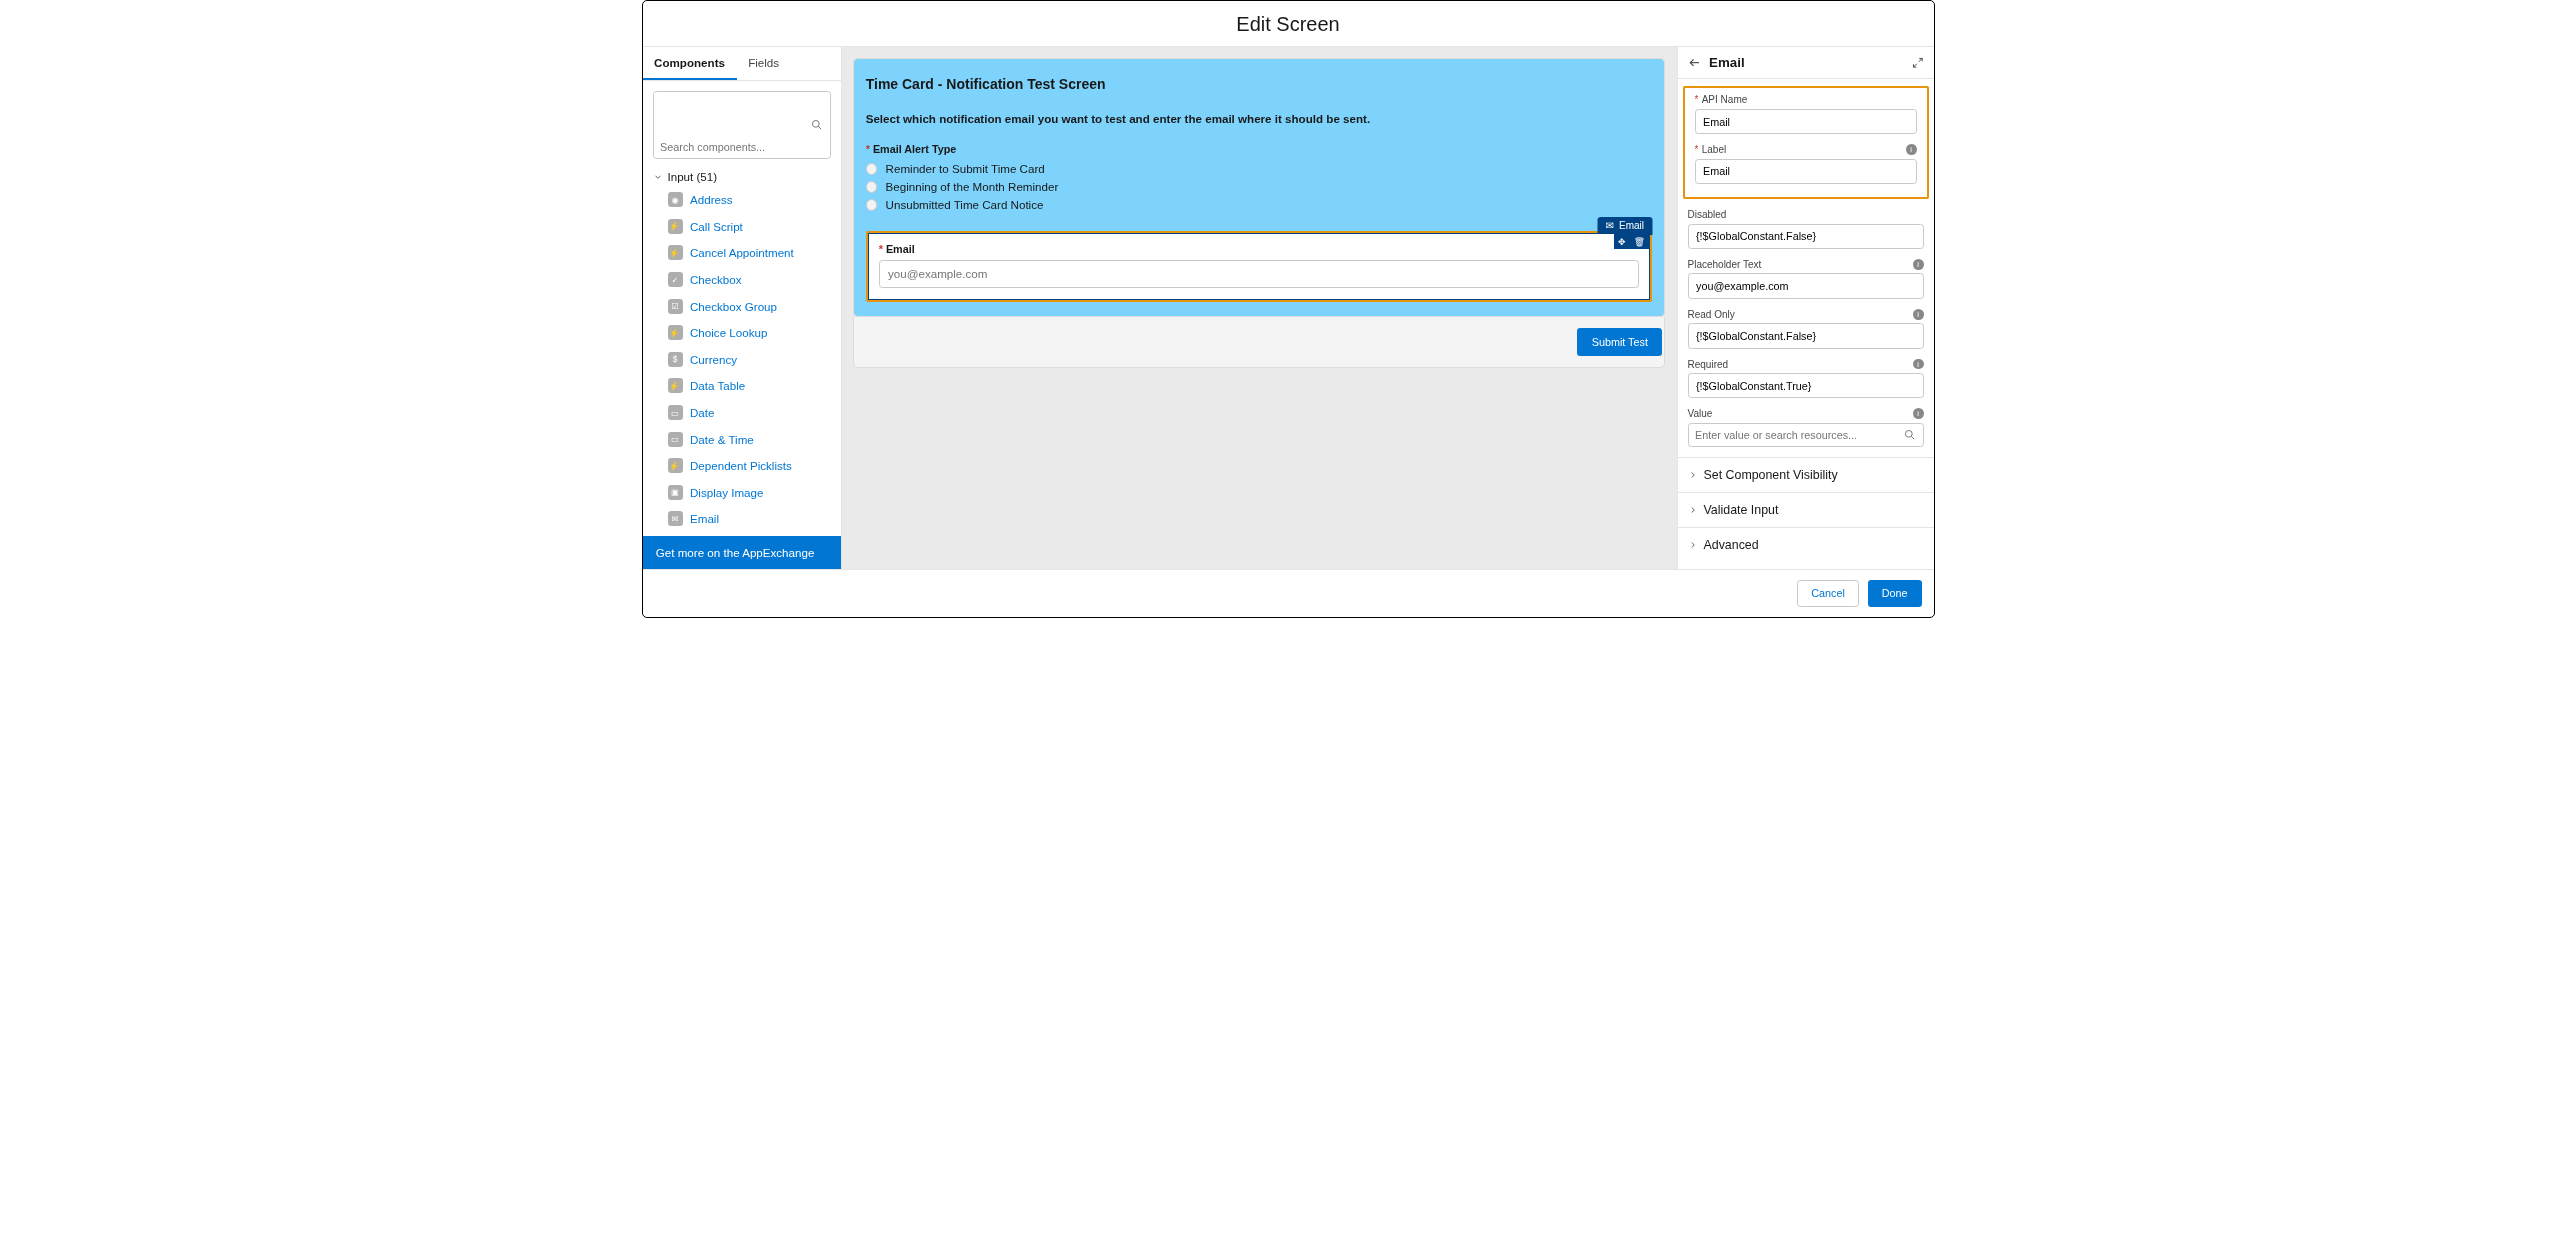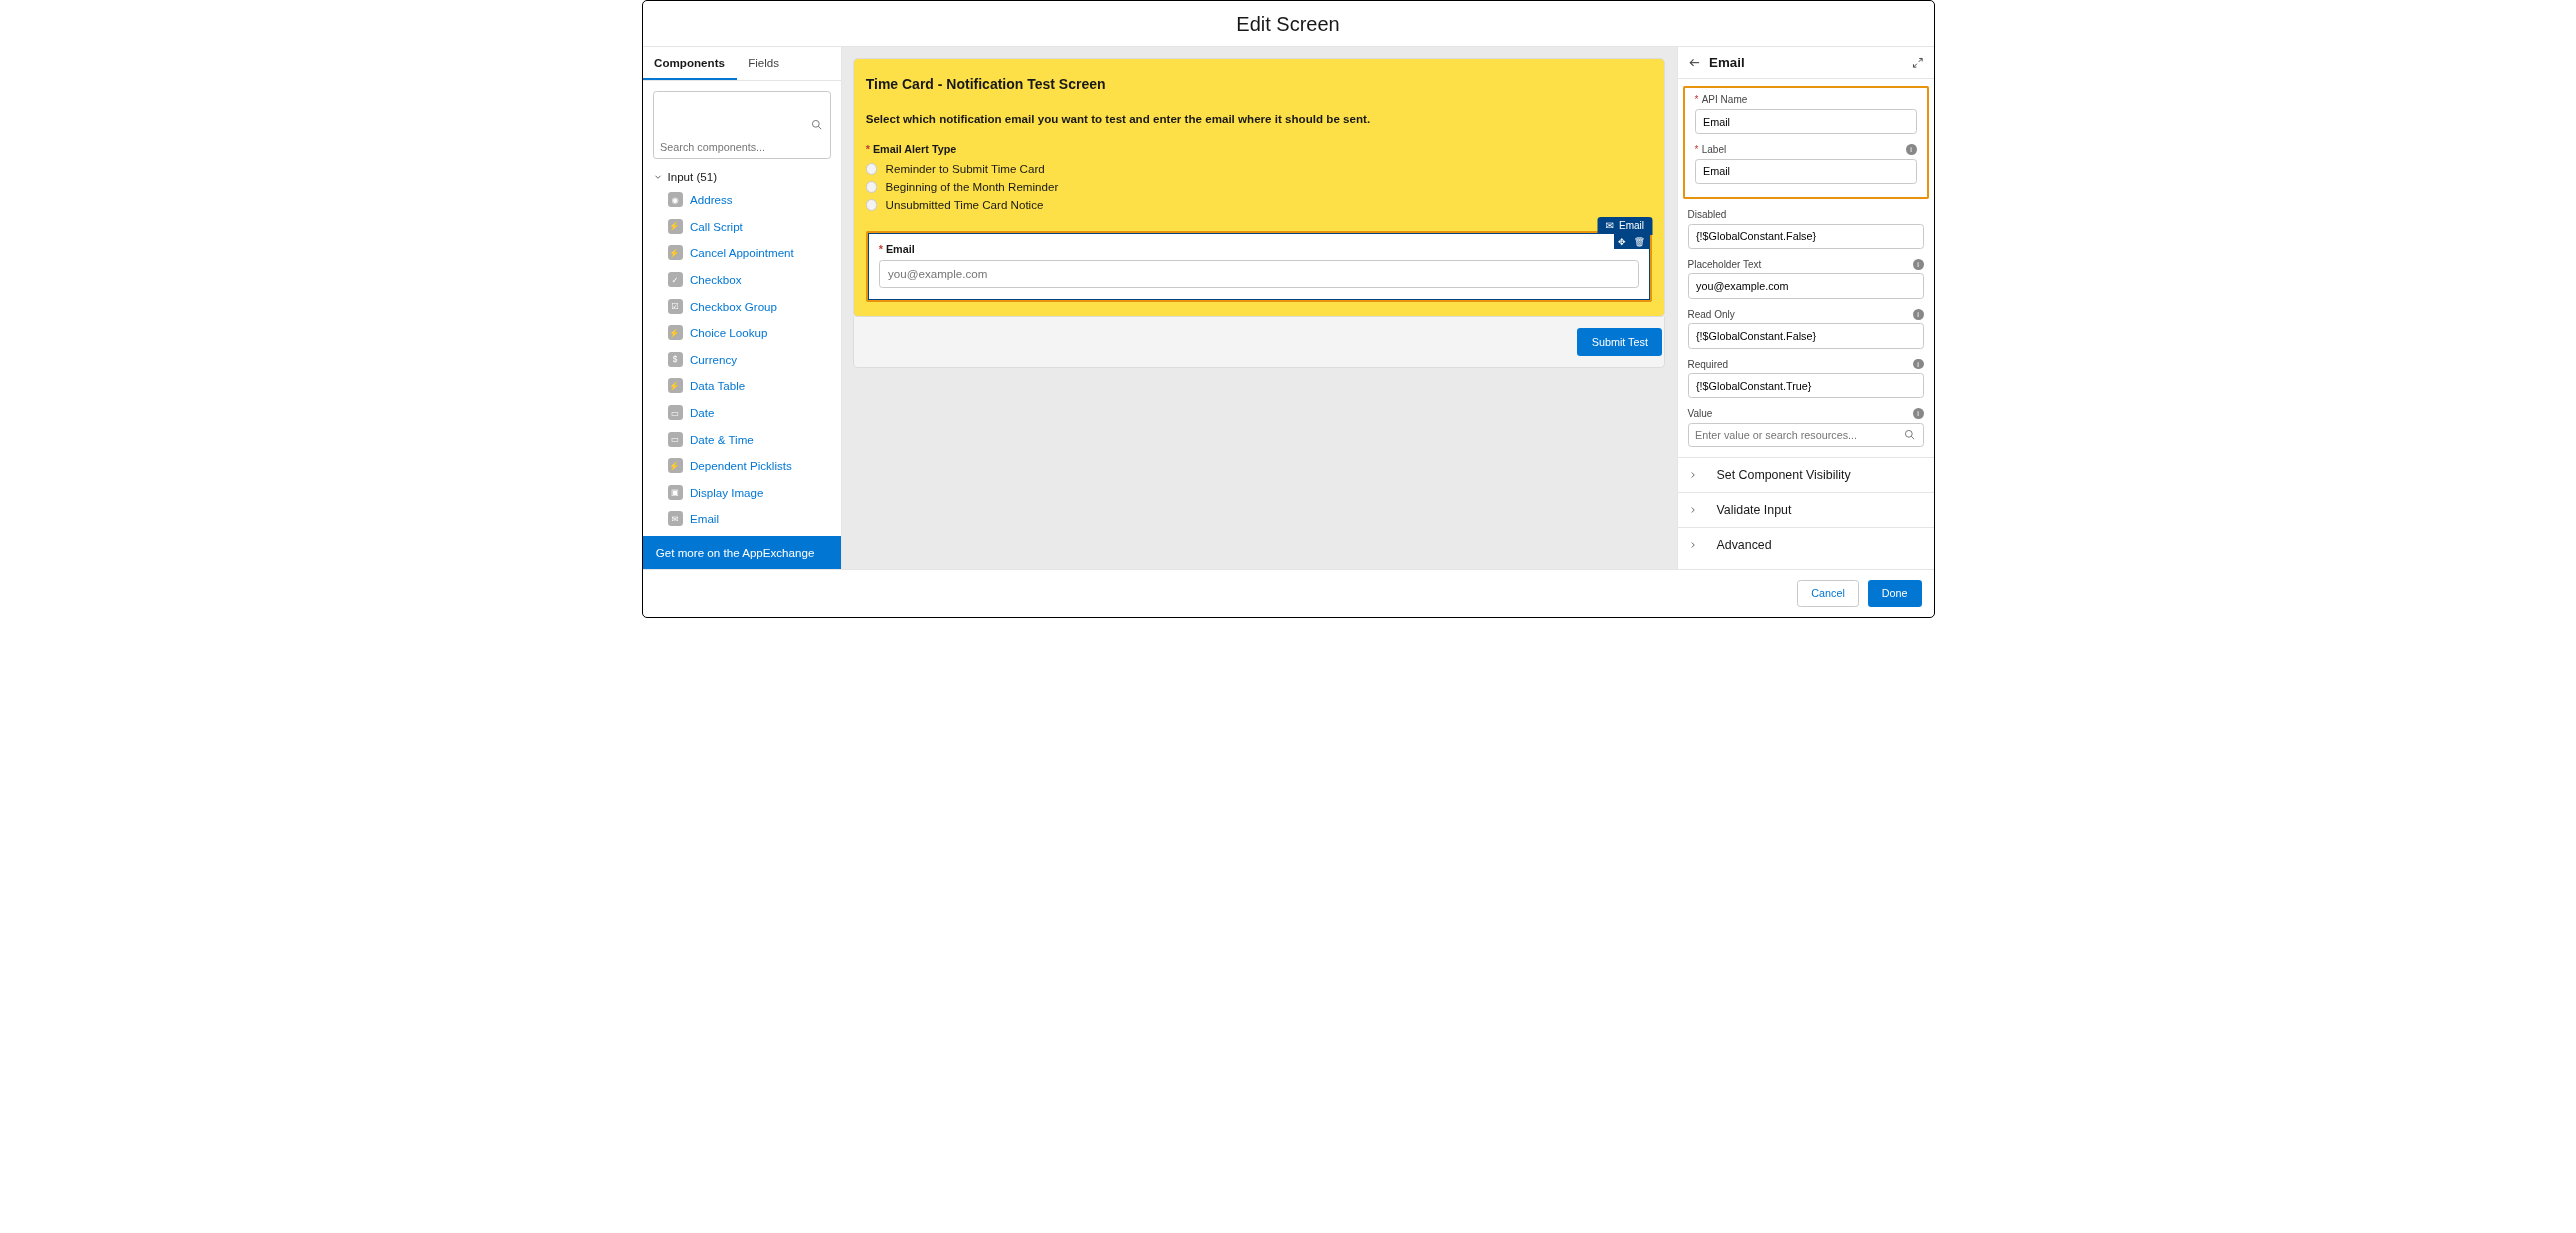--- a/index.html
+++ b/index.html
@@ -16,21 +16,21 @@
 .search-box input { border: none; outline: none; flex: 1; font-size: 10.8px; color: #444; background: transparent; margin-top: 44px; }
 .search-box .search-icon { color: #747474; }
 .category { padding: 5px 10px 3.3px; display: flex; align-items: center; gap: 5px; font-size: 11.6px; cursor: pointer; }
 .category .chev { display: inline-block; }
 .comp-list { flex: 1; overflow: auto; }
 .comp-item { display: flex; align-items: center; gap: 7.5px; padding: 5.8px 10px 5.8px 25px; cursor: pointer; }
 .comp-item .ci-icon { width: 15px; height: 15px; background: #aeaeae; border-radius: 3.3px; display: flex; align-items: center; justify-content: center; color: #fff; font-size: 8.3px; }
 .comp-item .ci-label { color: #0176d3; font-size: 11.6px; }
 .appexchange { background: #0176d3; color: #fff; padding: 10px 13.3px; font-size: 11.6px; cursor: pointer; }
 .center-panel { flex: 1; background: #eaeaea; padding: 11.6px 11.6px 0 11.6px; display:flex; flex-direction:column; }
-.canvas { background: #fde047; border: 0.8px solid #dcdcdc; border-radius: 5px; padding: 16.6px 11.6px 13.3px; }
+.canvas { background: #7dd3fc; border: 0.8px solid #dcdcdc; border-radius: 5px; padding: 16.6px 11.6px 13.3px; }
 .canvas-title { font-size: 14px; font-weight: 700; margin-bottom: 20px; }
 .canvas-instr { font-size: 11.6px; font-weight: 700; margin-bottom: 18px; }
 .radio-group-label { font-size: 10.8px; font-weight: 600; margin-bottom: 5px; }
 .req-star { color: #c23934; }
 .radio-row { display: flex; align-items: center; gap: 8.3px; padding: 2.5px 0; font-size: 11.6px; }
 .radio-circle { width: 11.6px; height: 11.6px; border: 0.8px solid #c9c9c9; border-radius: 50%; background: #f3f3f3; }
 .email-tag { background: #014486; color: #fff; border-radius: 3.3px 3.3px 0 0; padding: 3.3px 8.3px; font-size: 10px; display: inline-flex; align-items: center; gap: 5px; position: relative; left: 50%; transform: translateX(-50%); margin-top: 3.3px; }
 .email-comp-wrap { border: 2.5px solid #e8930c; border-radius: 1.7px; padding: 0; margin-top: -3.3px; }
 .email-comp-inner { border: 1.7px solid #014486; padding: 8.3px 10px 11.6px; position: relative; background:#fff; }
 .comp-controls { position: absolute; top: 0; right: 0; background: #014486; display: flex; }
@@ -46,21 +46,21 @@
 .rp-header-left { display: flex; align-items: center; gap: 8.3px; }
 .rp-title { font-size: 13.3px; font-weight: 600; }
 .rp-body { flex: 1; overflow: auto; padding: 1.7px 0 0; }
 .hl-top { border: 2.5px solid #e8930c; margin: 5px 5px 6.6px; padding: 3.3px 5px 6.6px; border-radius: 1.7px; }
 .field-block { padding: 3.3px 5px 6.6px; }
 .field-label { font-size: 10px; color: #444; margin-bottom: 3.3px; display: flex; align-items: center; gap: 3.3px; }
 .info-dot { width: 10.8px; height: 10.8px; border-radius: 50%; background: #888; color: #fff; font-size: 7.5px; display: inline-flex; align-items: center; justify-content: center; margin-left: auto; }
 .field-input { width: 100%; border: 0.8px solid #c9c9c9; border-radius: 3.3px; padding: 5.8px 7.5px; font-size: 10.8px; }
 .field-input-search { display:flex; align-items:flex-start; border:0.8px solid #c9c9c9; border-radius:3.3px; padding:5px 6.6px; }
 .field-input-search input { border:none; outline:none; flex:1; font-size:10.8px; }
-.accordion { border-top: 0.8px solid #e5e5e5; padding: 10px 10px; display: flex; align-items: center; gap: 19px; cursor: pointer; font-size: 12.4px; }
+.accordion { border-top: 0.8px solid #e5e5e5; padding: 10px 10px; display: flex; align-items: center; gap: 6px; cursor: pointer; font-size: 12.4px; }
 .footer { border-top: 0.8px solid #e5e5e5; display: flex; justify-content: flex-end; gap: 8.3px; padding: 10px 11.6px; }
 svg { display: block; }
 </style>
 </head>
 <body>
 
 <div class="modal">
   <div class="modal-header">Edit Screen</div>
   <div class="body">
 

